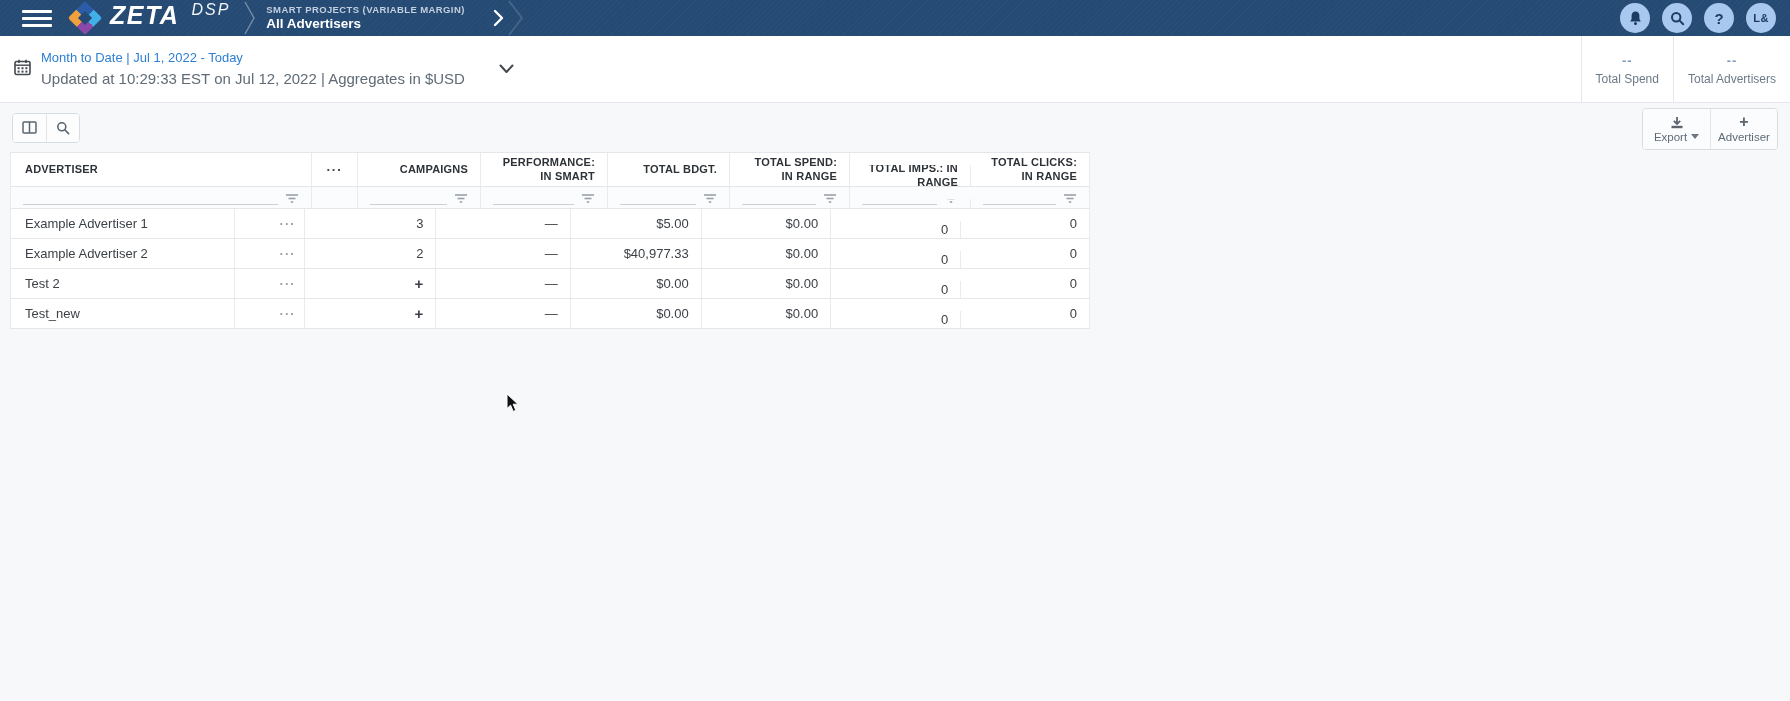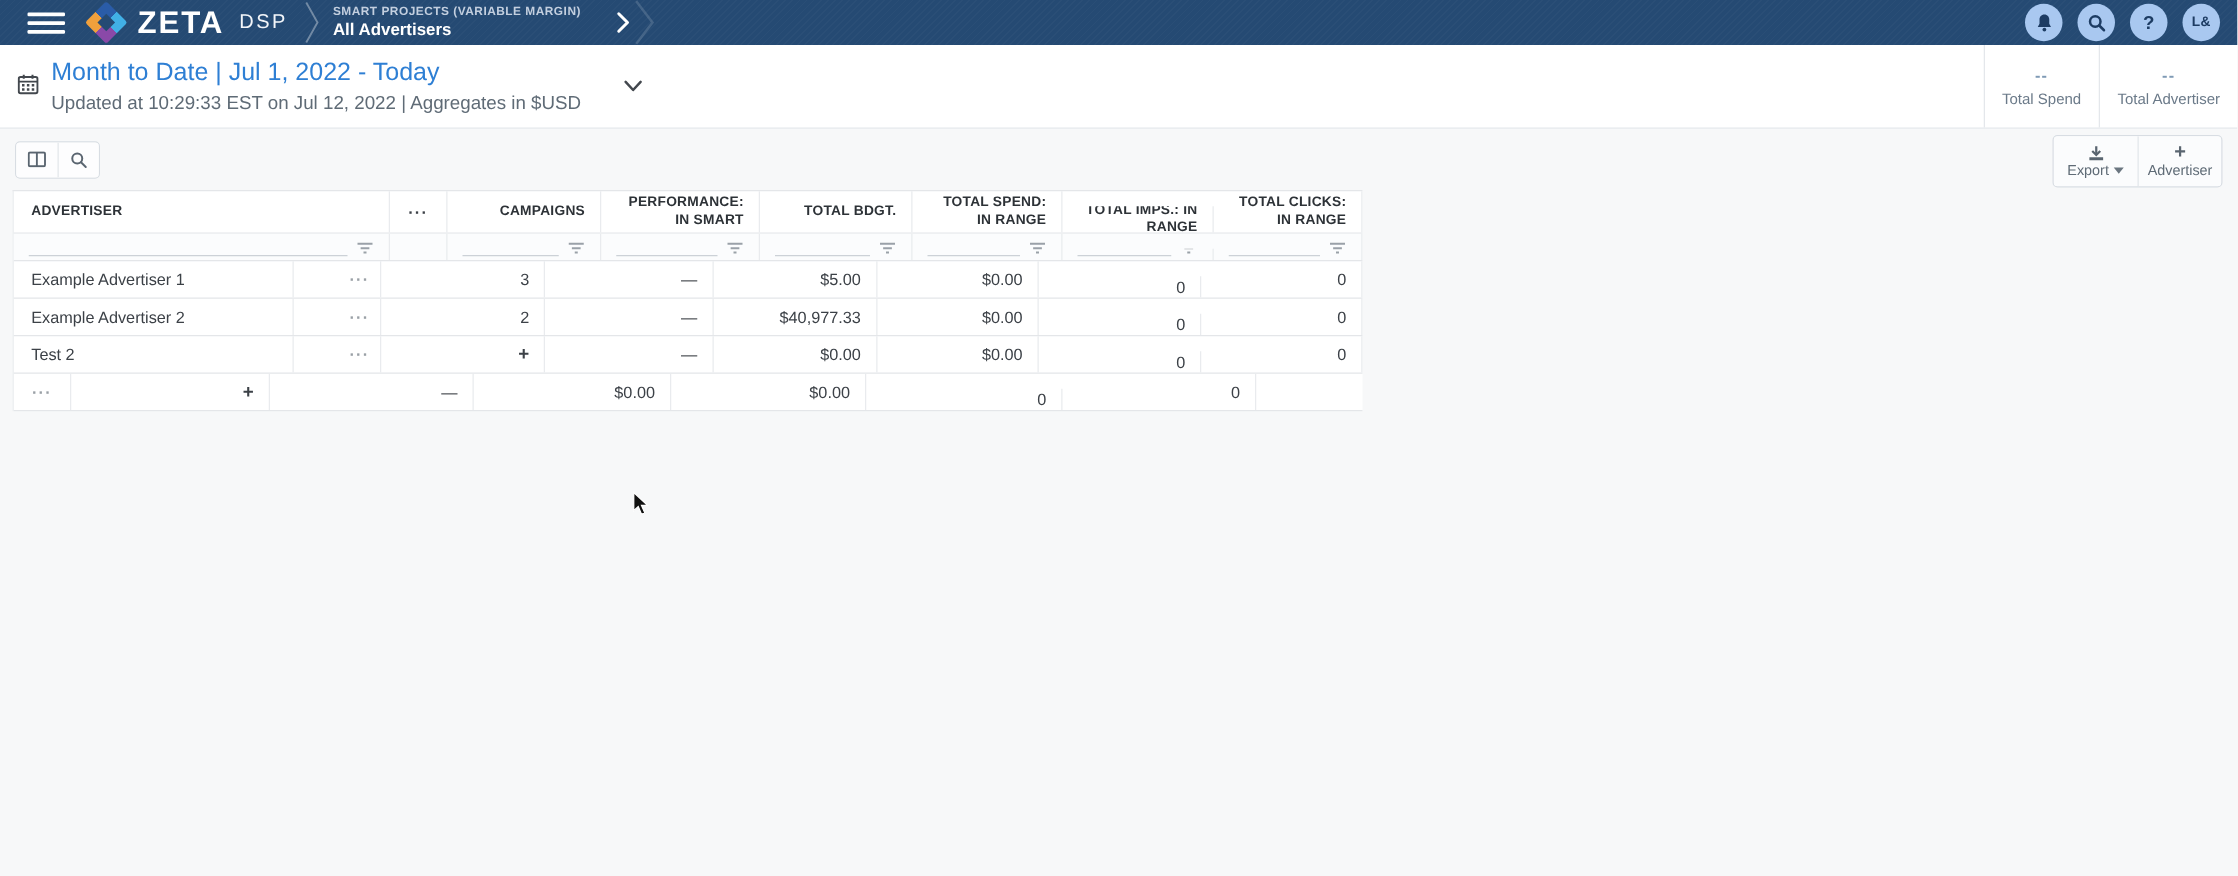--- a/index.html
+++ b/index.html
@@ -13,21 +13,21 @@
 
   
   .topbar {
     height:36px; background:#254a73; display:flex; align-items:center;
     background-image:repeating-linear-gradient(135deg, rgba(255,255,255,.025) 0 1px, transparent 1px 4px);
     position:relative;
   }
   .hamburger { width:30px; height:22px; margin-left:22px; background:none; border:none; cursor:pointer;
     display:flex; flex-direction:column; justify-content:center; gap:4px; }
   .hamburger span { display:block; height:3px; border-radius:1px; background:#fff; }
-  .brand { display:flex; align-items:center; margin-left:16px; }
+  .brand { display:flex; align-items:flex-start; margin-left:16px;font-style:italic; }
   .diamond-wrap { width:34px; height:34px; position:relative; margin-right:8px; }
   .diamond {
     position:absolute; left:5px; top:5px; width:24px; height:24px; transform:rotate(45deg);
     background:conic-gradient(#41b0e6 0 25%, #8a49a8 25% 50%, #f0a03c 50% 75%, #2a5ca8 75% 100%);
     border-radius:2px;
   }
   .diamond-inner { position:absolute; left:12px; top:12px; width:10px; height:10px; transform:rotate(45deg); background:#254a73; }
   .brand-zeta { color:#fff; font-size:25px; font-weight:bold; letter-spacing:1.5px; }
   .brand-dsp { color:#f2f5f9; font-size:16px; font-weight:300; letter-spacing:2px; margin-left:12px; }
   .sep-chevron { margin-left:14px; opacity:.35; }
@@ -44,21 +44,21 @@
   }
   .circle-btn svg { display:block; }
   .help-glyph { font-size:15px; font-weight:bold; }
   .avatar-glyph { font-size:11px; font-weight:bold; letter-spacing:.3px; }
 
   
   .datebar { height:67px; background:#ffffff; border-bottom:1px solid #e4e7eb; display:flex; position:relative; }
   .date-ctl { display:flex; align-items:center; margin-left:14px; cursor:pointer; background:none; border:none; text-align:left; }
   .cal-icon { color:#43484e; margin-right:10px; }
   .date-texts { display:flex; flex-direction:column; line-height:1.3; }
-  .date-range { color:#2e7fd4; font-size:20px; }
+  .date-range { color:#2e7fd4; font-size:13px; }
   .date-updated { color:#5f6b76; font-size:15px; margin-top:2px; }
   .date-caret { margin-left:34px; color:#43484e; }
   .date-stats { position:absolute; right:0; top:0; height:100%; display:flex; }
   .stat { border-left:1px solid #e4e7eb; display:flex; flex-direction:column; align-items:center; justify-content:center; padding:0 14px; min-width:72px; }
   .stat-value { color:#7f9ab5; font-size:13px; font-weight:bold; letter-spacing:1px; }
   .stat-label { color:#6b7a89; font-size:12px; margin-top:4px; white-space:nowrap; }
 
   
   .toolbar { height:49px; display:flex; align-items:center; position:relative; }
   .view-group { display:flex; margin-left:12px; border:1px solid #d8dde3; border-radius:4px; overflow:hidden; background:#fff; }
@@ -193,21 +193,21 @@
     </span>
   </button>
 
   <div class="date-stats">
     <div class="stat">
       <span class="stat-value">--</span>
       <span class="stat-label">Total Spend</span>
     </div>
     <div class="stat">
       <span class="stat-value">--</span>
-      <span class="stat-label">Total Advertiser</span>
+      <span class="stat-label">Total Advertisers</span>
     </div>
   </div>
 </div>
 
 <div class="toolbar">
   <div class="view-group">
     <button class="view-btn">
       <svg width="15" height="13" viewBox="0 0 15 13">
           <rect x="1" y="1" width="13" height="11" rx="1" fill="none" stroke="#5a6570" stroke-width="1.5"></rect>
           <line x1="7.5" y1="1" x2="7.5" y2="12" stroke="#5a6570" stroke-width="1.5"></line>
@@ -368,20 +368,23 @@
       </div>
     <div class="g-cell c2 cell-add">+</div>
     <div class="g-cell c3 dash">—</div>
     <div class="g-cell c4">$0.00</div>
     <div class="g-cell c5">$0.00</div>
     <div class="g-cell c6">0</div>
     <div class="g-cell c7">0</div>
   </div>
 
   <div class="g-row g-data">
+    <div class="g-cell c0">
+        <span class="adv-name">Test_new</span>
+      </div>
     <div class="g-cell c1">
         <button class="row-ellipsis">···</button>
       </div>
     <div class="g-cell c2 cell-add">+</div>
     <div class="g-cell c3 dash">—</div>
     <div class="g-cell c4">$0.00</div>
     <div class="g-cell c5">$0.00</div>
     <div class="g-cell c6">0</div>
     <div class="g-cell c7">0</div>
   </div>

